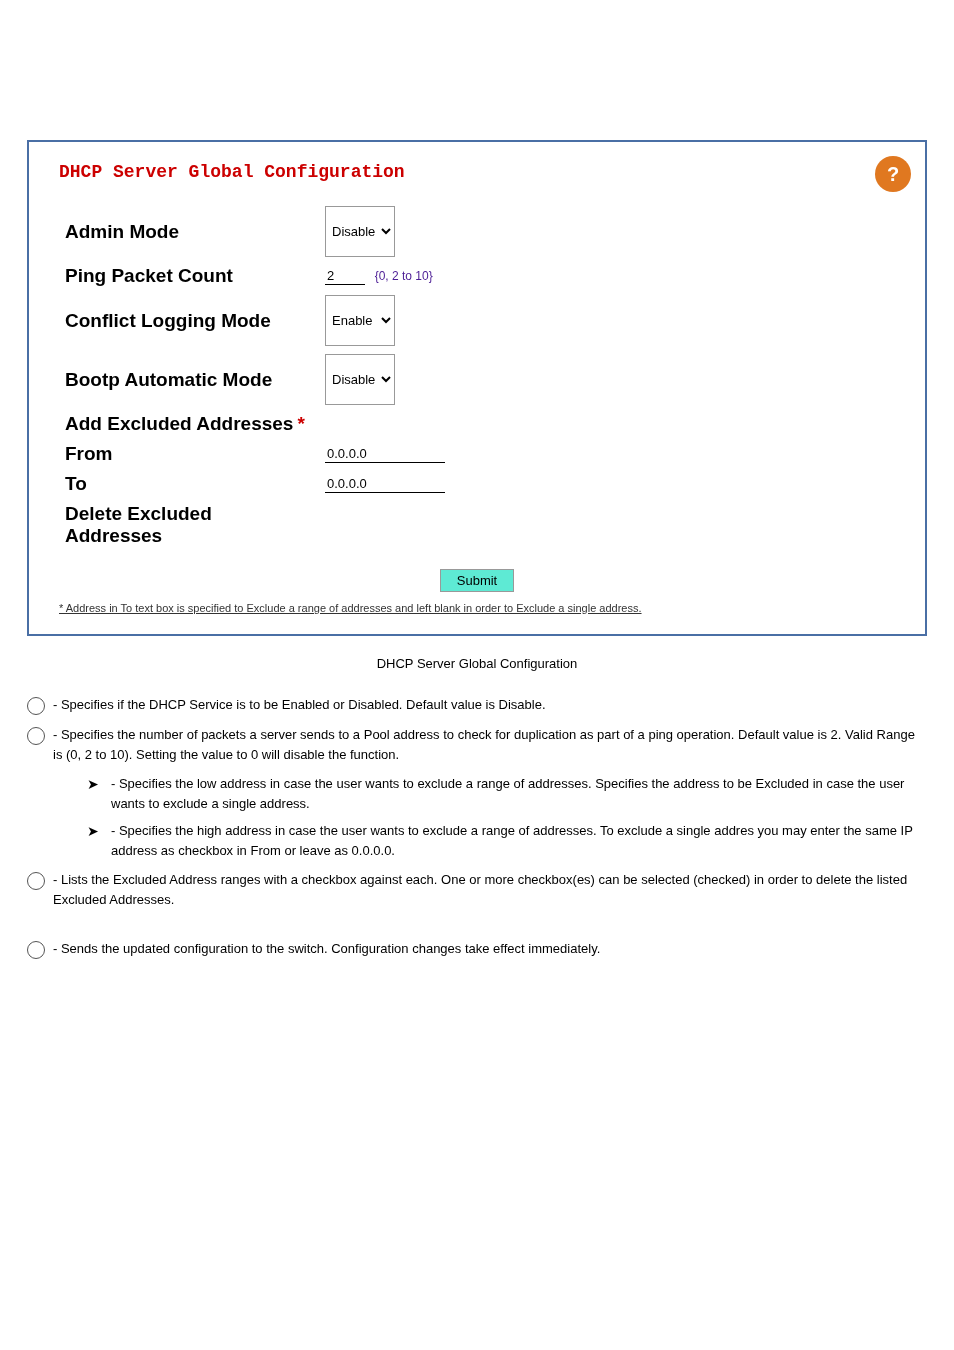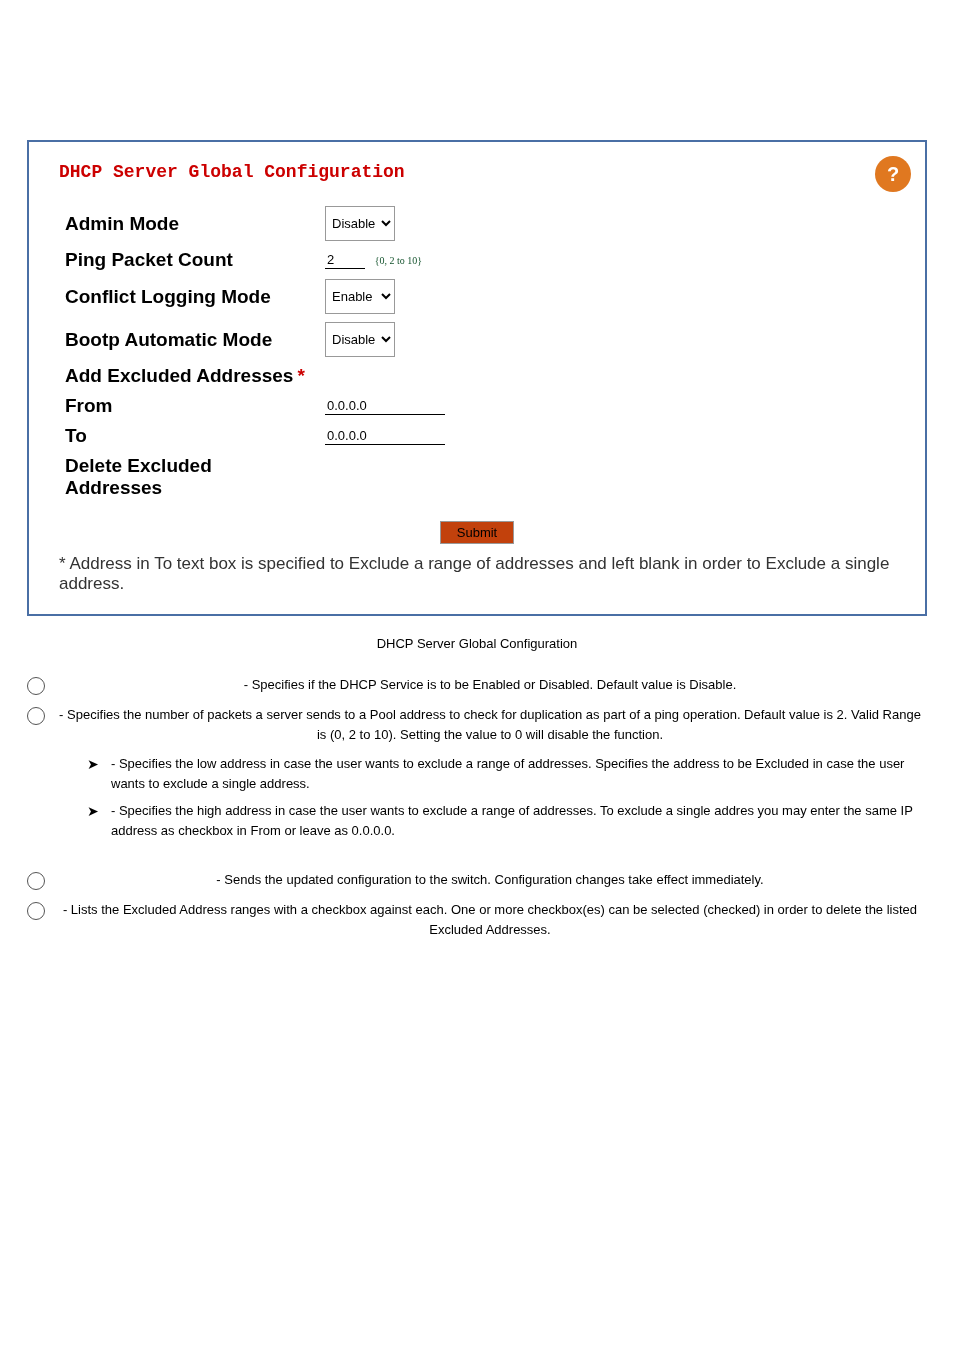--- a/index.html
+++ b/index.html
@@ -63,72 +63,71 @@
       font-weight: bold;
       font-size: 19px;
     }
 
     .form-table td:nth-child(2) {
       font-size: 13px;
     }
 
     select {
       border: 1px solid #999;
-      padding: 8px 2px;
+      padding: 16px 2px;
       font-size: 13px;
       background: #fff;
     }
 
     input[type="text"] {
       border: none;
       border-bottom: 1px solid #000;
       padding: 1px 2px;
       font-size: 13px;
       width: 120px;
       outline: none;
     }
 
     .ping-range {
-      font-size: 10px;
-      color: #14532d;
+      font-size: 12px;
+      color: #4c1d95;
       margin-left: 6px;
-      font-family: Liberation Serif, serif;
     }
 
     .submit-row {
       text-align: center;
       margin-top: 18px;
     }
 
     .submit-btn {
       padding: 3px 16px;
       font-size: 13px;
       border: 1px solid #999;
-      background: #c2410c;
+      background: #5eead4;
       cursor: pointer;
     }
 
     .footnote {
-      font-size: 17px;
+      font-size: 11px;
       color: #333;
       margin-top: 10px;
+      text-decoration: underline;
     }
 
     .page-caption {
       text-align: center;
       font-size: 13px;
       margin-bottom: 24px;
       color: #000;
     }
 
     .desc-list {
       list-style: none;
       padding: 0;
       margin: 0;
-      text-align: center;
     }
 
     .desc-list li {
       display: flex;
       align-items: flex-start;
       margin-bottom: 10px;
       line-height: 1.5;
     }
 
     .bullet-circle {
@@ -276,23 +275,23 @@
       <span class="arrow-bullet">➤</span>
       <span class="desc-text">- Specifies the low address in case the user wants to exclude a range of addresses. Specifies the address to be Excluded in case the user wants to exclude a single address.</span>
     </li>
     <li>
       <span class="arrow-bullet">➤</span>
       <span class="desc-text">- Specifies the high address in case the user wants to exclude a range of addresses. To exclude a single addres you may enter the same IP address as checkbox in From or leave as 0.0.0.0.</span>
     </li>
   </ul>
 
   <ul class="desc-list" style="margin-top: 10px;">
+    <li>
+      <span class="bullet-circle"></span>
+      <span class="desc-text">- Lists the Excluded Address ranges with a checkbox against each. One or more checkbox(es) can be selected (checked) in order to delete the listed Excluded Addresses.</span>
+    </li>
     <li style="margin-top: 30px;">
       <span class="bullet-circle"></span>
       <span class="desc-text">- Sends the updated configuration to the switch. Configuration changes take effect immediately.</span>
     </li>
-    <li>
-      <span class="bullet-circle"></span>
-      <span class="desc-text">- Lists the Excluded Address ranges with a checkbox against each. One or more checkbox(es) can be selected (checked) in order to delete the listed Excluded Addresses.</span>
-    </li>
   </ul>
 
 </div>
 
 </body></html>

